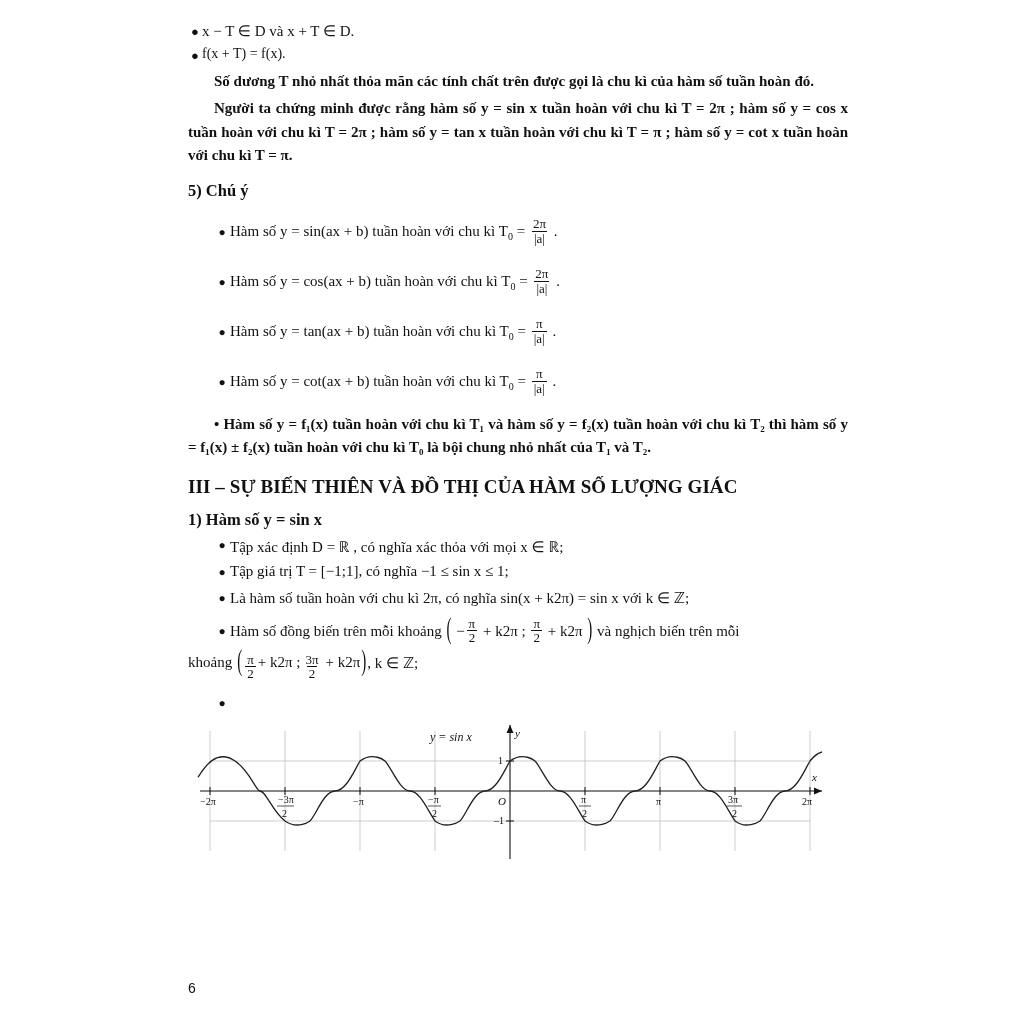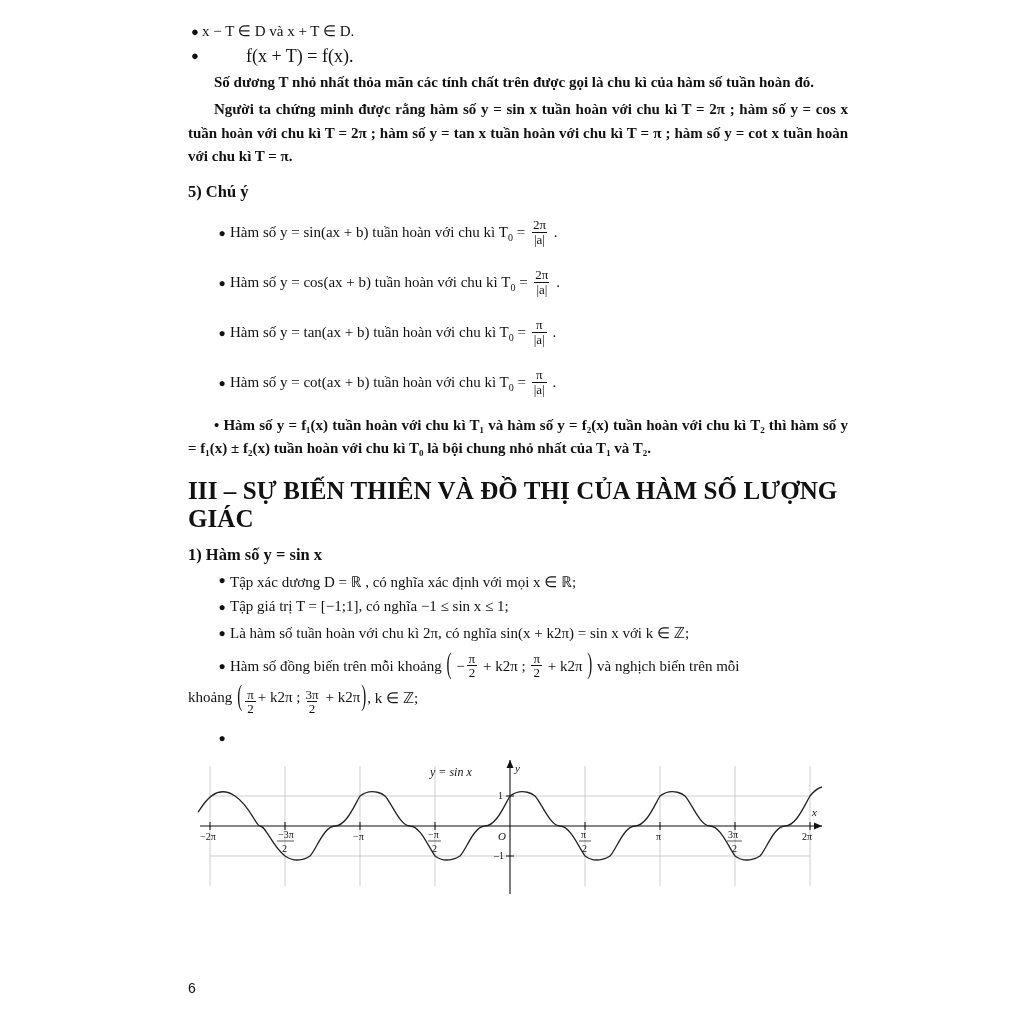--- a/index.html
+++ b/index.html
@@ -46,21 +46,21 @@
     font-weight: bold;
   }
   .para .indent { display: inline-block; width: 26px; }
   .heading-sub {
     font-weight: bold;
     font-size: 16.5px;
     margin: 14px 0 6px 0;
   }
   .heading-main {
     font-weight: bold;
-    font-size: 25px;
+    font-size: 19px;
     margin: 16px 0 6px 0;
     letter-spacing: .1px;
   }
   .note-item {
     display: flex;
     align-items: center;
     margin: 0 0 0 0;
     height: 50px;
     font-size: 15px;
   }
@@ -115,21 +115,21 @@
 
 <div class="page">
 
   <div style="margin-top:22px;">
     <div class="bullet-row">
       <span class="dot">●</span>
       <span class="math" style="font-size:15px;">x − T ∈ D  và  x + T ∈ D.</span>
     </div>
     <div class="bullet-row">
       <span class="dot">●</span>
-      <span class="math" style="font-size:18px;margin-left:44px;">f(x + T) = f(x).</span>
+      <span class="math" style="font-size:14px;">f(x + T) = f(x).</span>
     </div>
   </div>
 
   <p class="para"><span class="indent"></span><span>Số dương T nhỏ nhất thỏa mãn các tính chất trên được gọi là chu kì của hàm số tuần hoàn đó.</span></p>
 
   <p class="para"><span class="indent"></span><span>Người ta chứng minh được rằng hàm số y = sin x tuần hoàn với chu kì T = 2π ; hàm số y = cos x tuần hoàn với chu kì T = 2π ; hàm số y = tan x tuần hoàn với chu kì T = π ; hàm số y = cot x tuần hoàn với chu kì T = π.</span></p>
 
   <div class="heading-sub">5) Chú ý</div>
 
   <div style="margin-left:26px;">
@@ -196,21 +196,21 @@
   </div>
 
   <p class="para" style="margin-top:6px;"><span class="indent"></span><span>• Hàm số y = f₁(x) tuần hoàn với chu kì T₁ và hàm số y = f₂(x) tuần hoàn với chu kì T₂ thì hàm số y = f₁(x) ± f₂(x) tuần hoàn với chu kì T₀ là bội chung nhỏ nhất của T₁ và T₂.</span></p>
 
   <div class="heading-main">III – SỰ BIẾN THIÊN VÀ ĐỒ THỊ CỦA HÀM SỐ LƯỢNG GIÁC</div>
   <div class="heading-sub" style="margin-top:12px;">1) Hàm số y = sin x</div>
 
   <div style="margin-left:26px;">
     <div class="sec3-item">
       <span class="dot">●</span>
-      <span>Tập xác dương D = ℝ , có nghĩa xác định với mọi x ∈ ℝ;</span>
+      <span>Tập xác định D = ℝ , có nghĩa xác thỏa với mọi x ∈ ℝ;</span>
     </div>
     <div class="sec3-item">
       <span class="dot">●</span>
       <span>Tập giá trị T = [−1;1], có nghĩa −1 ≤ sin x ≤ 1;</span>
     </div>
     <div class="sec3-item">
       <span class="dot">●</span>
       <span>Là hàm số tuần hoàn với chu kì 2π, có nghĩa sin(x + k2π) = sin x với k ∈ ℤ;</span>
     </div>
 

